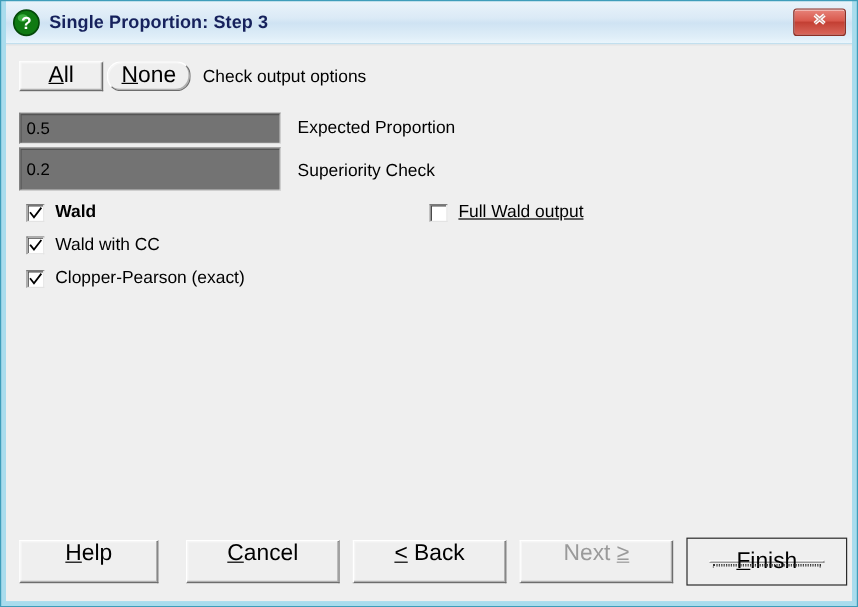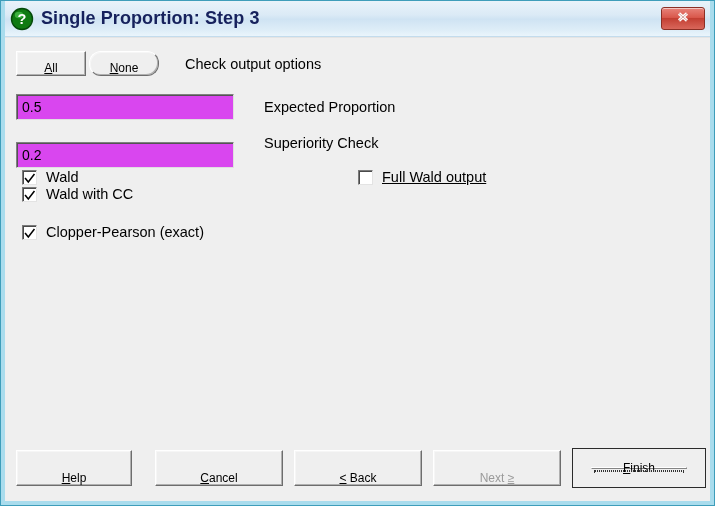--- a/index.html
+++ b/index.html
@@ -62,21 +62,21 @@
   }
   .title-icon {
     width: 24px;
     height: 24px;
     margin-left: 9px;
     margin-right: 7px;
     flex: 0 0 auto;
   }
   .title-text {
     font-family: "Liberation Sans", sans-serif;
-    font-size: 18px;
+    font-size: 15px;
     font-weight: bold;
     color: #16215c;
     letter-spacing: 0.1px;
     white-space: nowrap;
   }
   .close-btn {
     position: absolute;
     right: 9px;
     top: 6px;
     width: 44px;
@@ -115,24 +115,24 @@
   .btn {
     position: absolute;
     box-sizing: border-box;
     background: #efefef;
     border-top: 1px solid #ffffff;
     border-left: 1px solid #ffffff;
     border-right: 1px solid #6d6d6d;
     border-bottom: 1px solid #6d6d6d;
     box-shadow: inset -1px -1px 0 #b0b0b0, inset 1px 1px 0 #f6f6f6;
     font-family: "Liberation Sans", sans-serif;
-    font-size: 12px;
+    font-size: 19px;
     color: #000000;
     display: flex;
-    align-items: flex-end;
+    align-items: flex-start;
     justify-content: center;
     cursor: pointer;
     user-select: none;
   }
   .btn.disabled {
     color: #9a9a9a;
     cursor: default;
   }
   .btn .lbl { white-space: nowrap; }
   .u { text-decoration: underline; }
@@ -160,21 +160,21 @@
     position: absolute;
     left: 2px; top: 2px; right: 2px; bottom: 2px;
     border: 1px dotted #333333;
     pointer-events: none;
   }
 
   
   .input {
     position: absolute;
     box-sizing: border-box;
-    background: #d946ef;
+    background: #737373;
     border-top: 1px solid #808080;
     border-left: 1px solid #808080;
     border-right: 1px solid #dfdfdf;
     border-bottom: 1px solid #dfdfdf;
     box-shadow: inset 1px 1px 0 #545454;
     font-family: "Liberation Sans", sans-serif;
     font-size: 14px;
     color: #000000;
     padding: 0 0 0 5px;
     display: flex;
@@ -184,21 +184,20 @@
 
   
   .label {
     position: absolute;
     font-family: "Liberation Sans", sans-serif;
     font-size: 14.5px;
     color: #000000;
     white-space: nowrap;
     display: flex;
     align-items: center;
-    margin-left: 16px;
   }
 
   
   .checkrow {
     position: absolute;
     display: flex;
     align-items: center;
     cursor: pointer;
     user-select: none;
   }
@@ -268,35 +267,35 @@
 
     <div class="btn" style="left:84px; top:13px; width:70px; height:25px;border-radius:12px;">
       <span class="lbl"><span class="u">N</span><span>one</span></span>
     </div>
 
     <div class="label" style="left:164px; top:13px; height:25px;">Check output options</div>
 
     <div class="input" style="left:11px; top:56px; width:218px; height:26px;">0.5</div>
     <div class="label" style="left:243px; top:56px; height:26px;">Expected Proportion</div>
 
-    <div class="input" style="left:11px; top:104px; width:218px; height:26px;">0.2</div>
+    <div class="input" style="left:11px; top:85px; width:218px; height:36px;">0.2</div>
     <div class="label" style="left:243px; top:92px; height:26px;">Superiority Check</div>
 
-    <div class="checkrow" style="left:17px; top:131px;">
+    <div class="checkrow" style="left:17px; top:131px;font-weight:bold;">
       <span class="checkbox">
         <span class="tick">
           <svg width="12" height="12" viewBox="0 0 12 12">
             <polyline points="1.5,5.5 4.3,9 10,1.6" fill="none" stroke="#000000" stroke-width="1.5" stroke-linecap="square"></polyline>
           </svg>
         </span>
       </span>
       <span class="check-label">Wald</span>
     </div>
 
-    <div class="checkrow" style="left:17px; top:148px;">
+    <div class="checkrow" style="left:17px; top:158px;">
       <span class="checkbox">
         <span class="tick">
           <svg width="12" height="12" viewBox="0 0 12 12">
             <polyline points="1.5,5.5 4.3,9 10,1.6" fill="none" stroke="#000000" stroke-width="1.5" stroke-linecap="square"></polyline>
           </svg>
         </span>
       </span>
       <span class="check-label">Wald with CC</span>
     </div>
 

